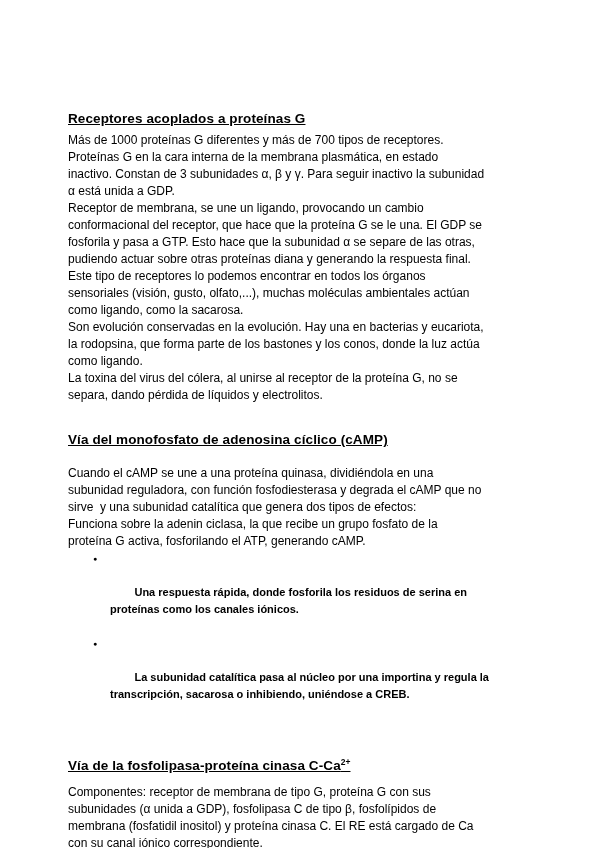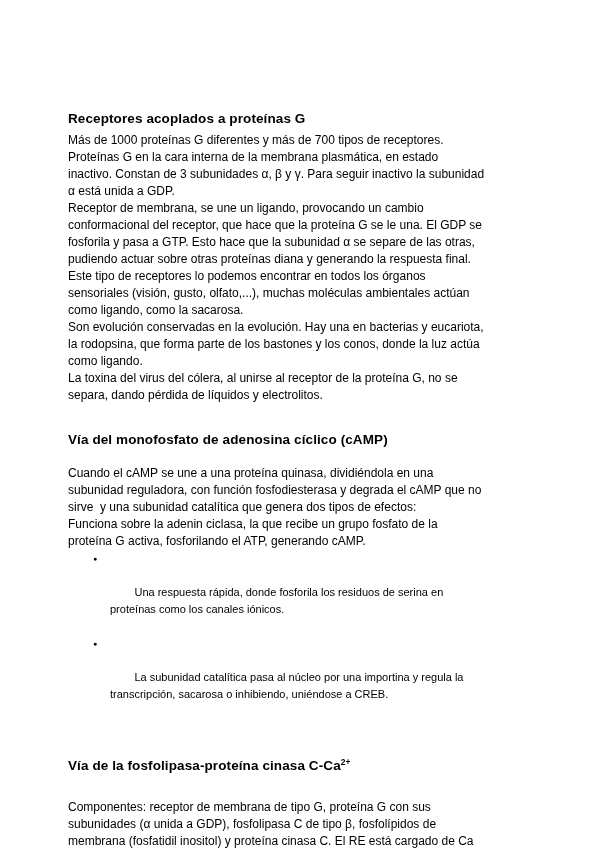--- a/index.html
+++ b/index.html
@@ -20,28 +20,29 @@
     left: 68px;
     top: 110px;
     width: 505px;
   }
   .doc-heading {
     font-size: 13.5px;
     line-height: 18px;
     font-weight: 700;
     margin: 0 0 4px 0;
     letter-spacing: 0.1px;
+    text-decoration: underline;
   }
   .section-camp .doc-heading {
     margin-top: 27px;
     margin-bottom: 16px;
   }
   .section-fosfolipasa .doc-heading {
     margin-top: 37px;
-    margin-bottom: 24px;
+    margin-bottom: 9px;
   }
   .doc-heading sup {
     font-size: 8.5px;
     line-height: 0;
     vertical-align: super;
     letter-spacing: 0;
   }
   .doc-para {
     font-size: 12px;
     line-height: 17px;
@@ -51,20 +52,21 @@
   .doc-list {
     list-style: none;
     margin: 0;
     padding: 0 0 0 42px;
   }
   .doc-bullet {
     position: relative;
     font-size: 11px;
     line-height: 17px;
     white-space: pre-wrap;
+    font-weight: bold;
   }
   .bullet-glyph {
     position: absolute;
     left: -17px;
     top: 0;
     font-size: 7px;
     line-height: 17px;
     white-space: normal;
   }
 </style>

